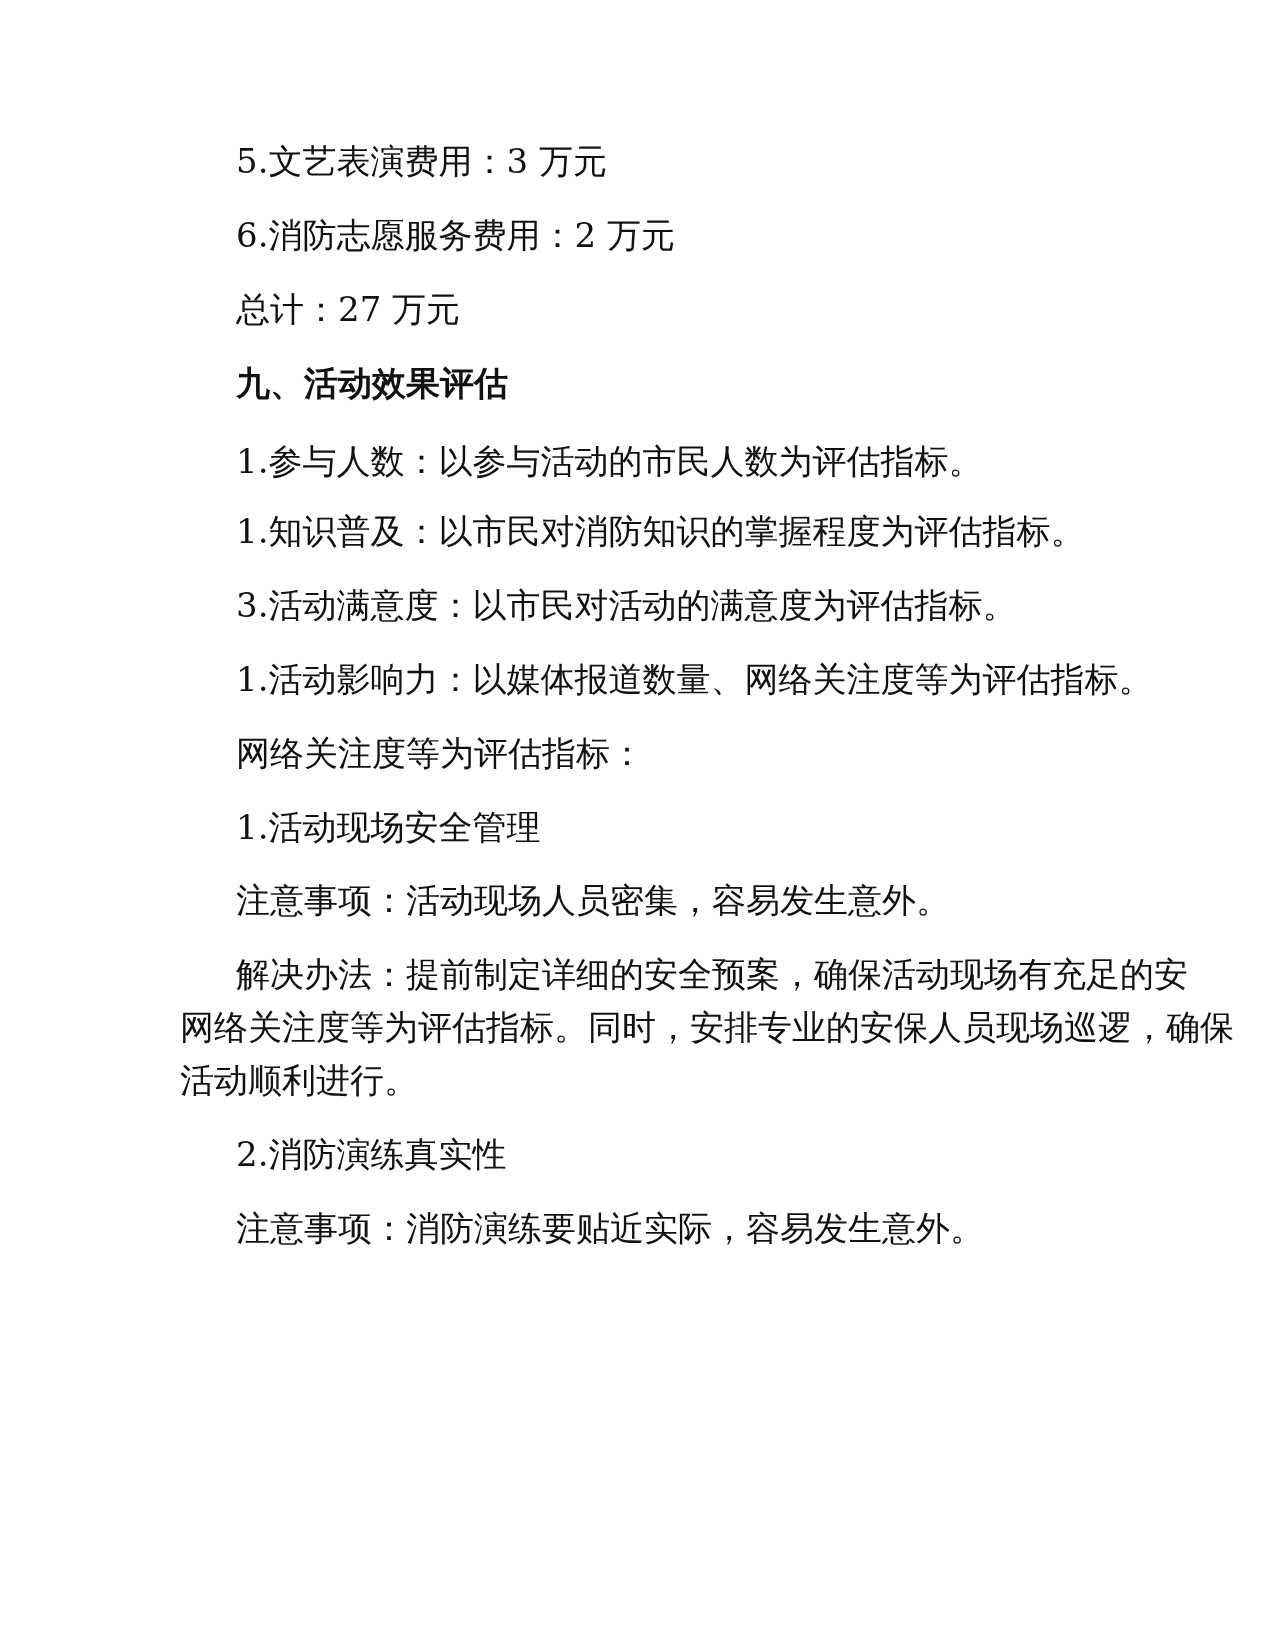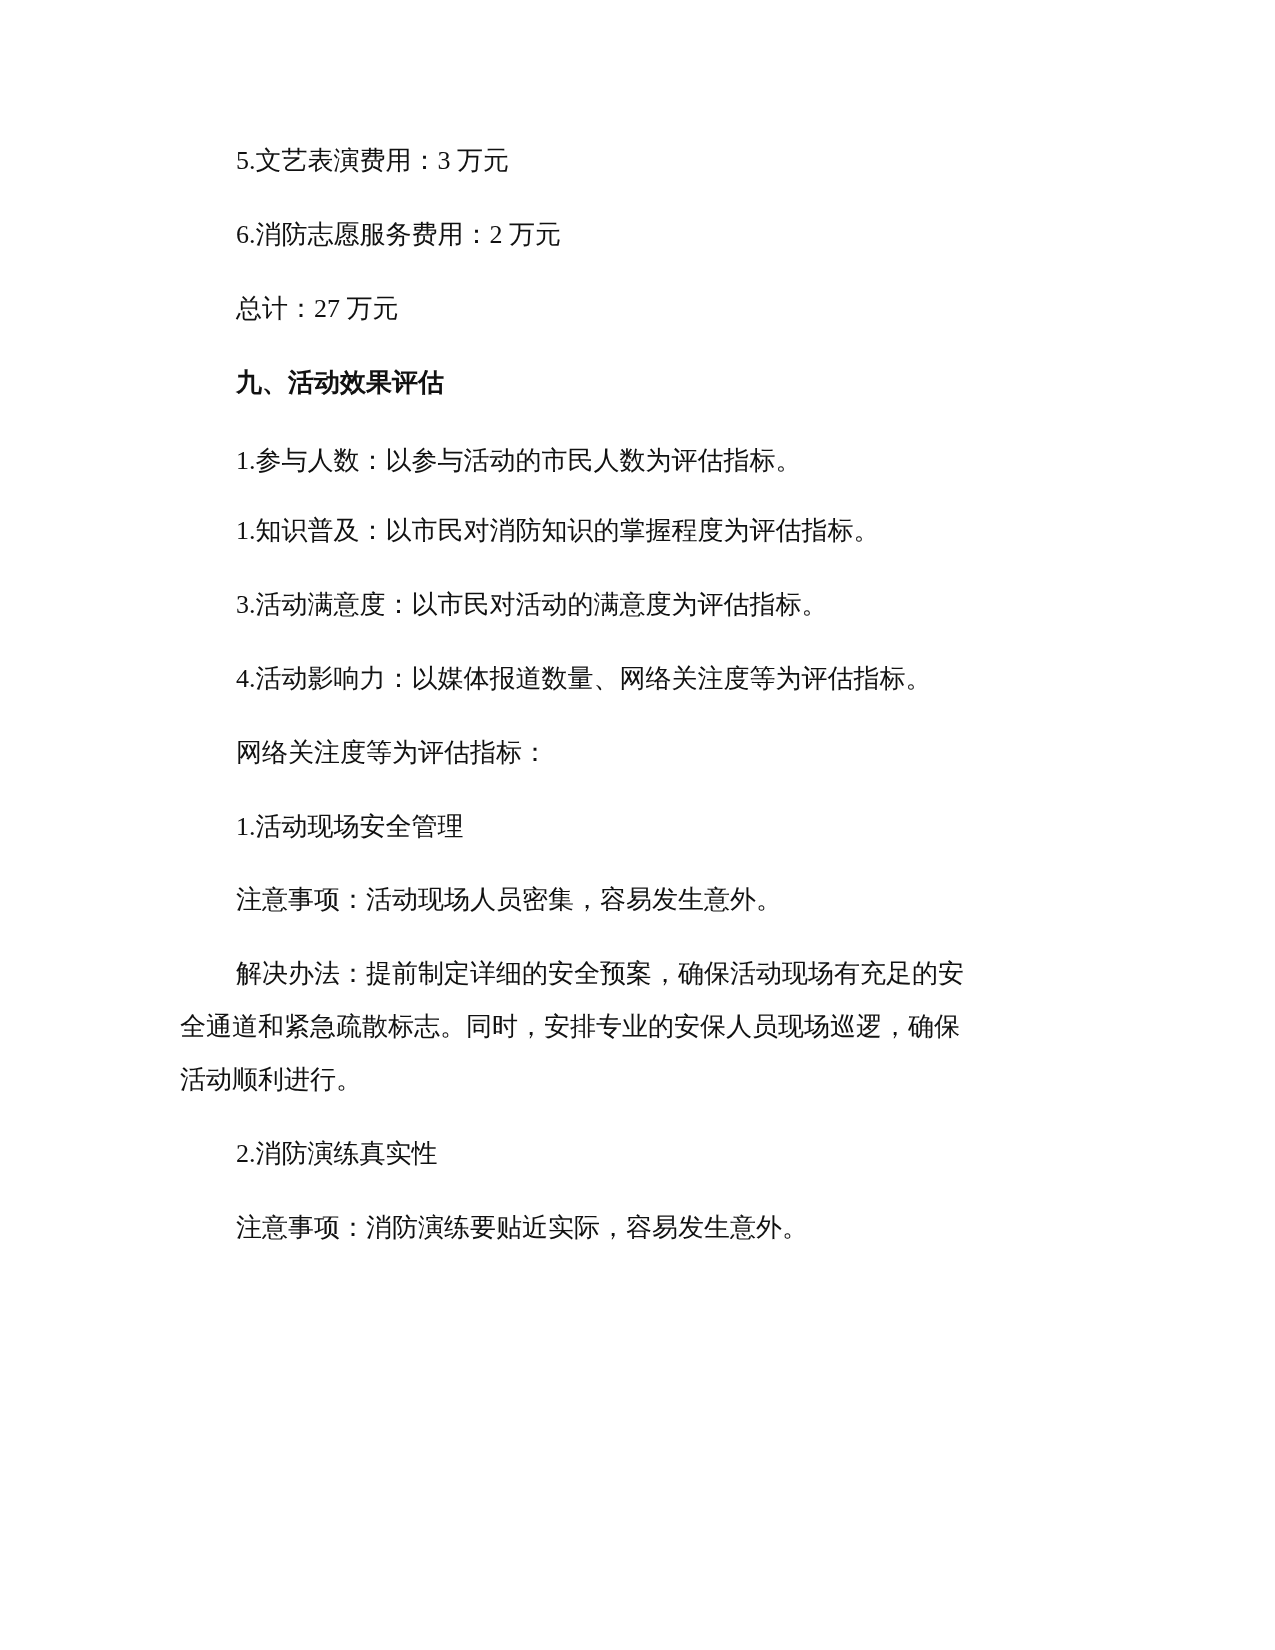--- a/index.html
+++ b/index.html
@@ -1,35 +1,35 @@
 <!DOCTYPE html>
 <html><head>
   <meta charset="utf-8">
   <style>
     html, body { margin:0; padding:0; background:#ffffff; }
     body { width:1275px; height:1650px; position:relative; overflow:hidden;
            font-family: "DejaVu Serif", "Liberation Serif", serif; color:#111; }
-    .line { position:absolute; font-size:26px; line-height:30px; white-space:nowrap;font-family:Liberation Serif, serif; }
+    .line { position:absolute; font-size:34px; line-height:30px; white-space:nowrap; }
     .ind { left:236px; }
     .flush { left:180px; }
     .bold { font-weight:bold; }
   </style>
 </head>
 <body>
 
 <div>
   <div class="line ind" style="top:146px">5.文艺表演费用：3 万元</div>
   <div class="line ind" style="top:220px">6.消防志愿服务费用：2 万元</div>
   <div class="line ind" style="top:294px">总计：27 万元</div>
   <div class="line ind bold" style="top:368px">九、活动效果评估</div>
   <div class="line ind" style="top:446px">1.参与人数：以参与活动的市民人数为评估指标。</div>
   <div class="line ind" style="top:516px">1.知识普及：以市民对消防知识的掌握程度为评估指标。</div>
   <div class="line ind" style="top:590px">3.活动满意度：以市民对活动的满意度为评估指标。</div>
-  <div class="line ind" style="top:664px">4.活动影响力：以媒体报道数量、网络关注度等为评估指标。</div>
+  <div class="line ind" style="top:664px">1.活动影响力：以媒体报道数量、网络关注度等为评估指标。</div>
   <div class="line ind" style="top:738px">网络关注度等为评估指标：</div>
   <div class="line ind" style="top:812px">1.活动现场安全管理</div>
   <div class="line ind" style="top:885px">注意事项：活动现场人员密集，容易发生意外。</div>
   <div class="line ind" style="top:959px">解决办法：提前制定详细的安全预案，确保活动现场有充足的安</div>
-  <div class="line flush" style="top:1012px">全通道和紧急疏散标志。同时，安排专业的安保人员现场巡逻，确保</div>
+  <div class="line flush" style="top:1012px">网络关注度等为评估指标。同时，安排专业的安保人员现场巡逻，确保</div>
   <div class="line flush" style="top:1065px">活动顺利进行。</div>
   <div class="line ind" style="top:1139px">2.消防演练真实性</div>
   <div class="line ind" style="top:1213px">注意事项：消防演练要贴近实际，容易发生意外。</div>
 </div>
 
 </body></html>

